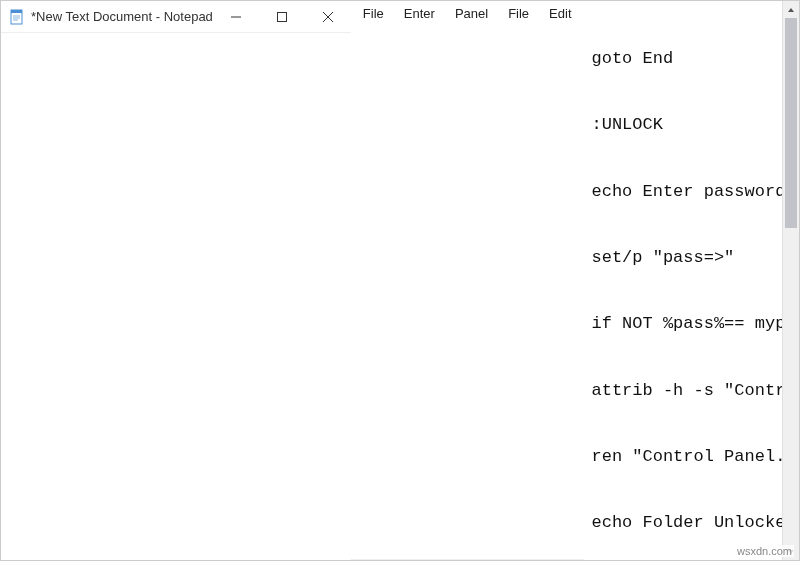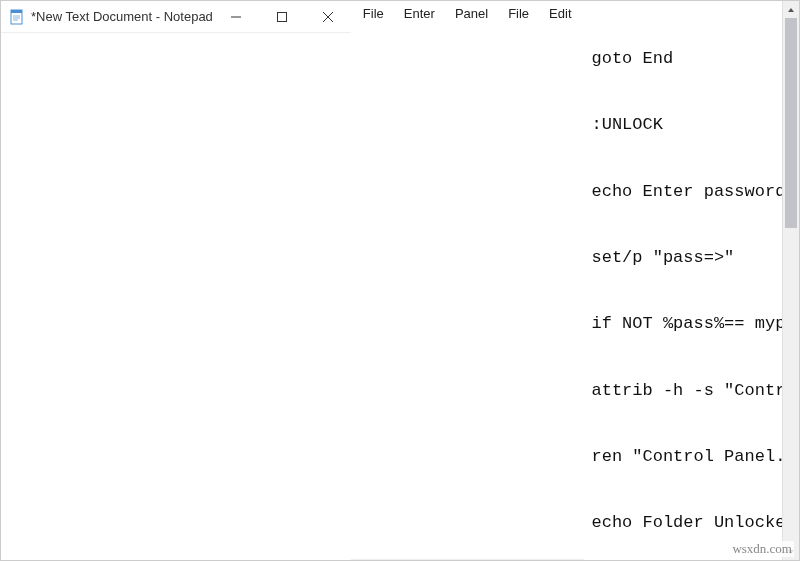--- a/index.html
+++ b/index.html
@@ -108,23 +108,23 @@
       right: 2px;
       top: 0;
       height: 210px;
       background: #c2c3c9;
       border-radius: 0;
     }
     .watermark {
       position: absolute;
       right: 6px;
       bottom: 4px;
-      font-size: 13px;
+      font-size: 11px;
       color: #888;
-      font-family: Liberation Serif, serif;
+      font-family: Liberation Sans, sans-serif;
       background: rgba(255,255,255,0.8);
       padding: 0 2px;
     }
   </style>
 </head>
 <body>
 
 <div class="window">
 
   <div class="titlebar">

